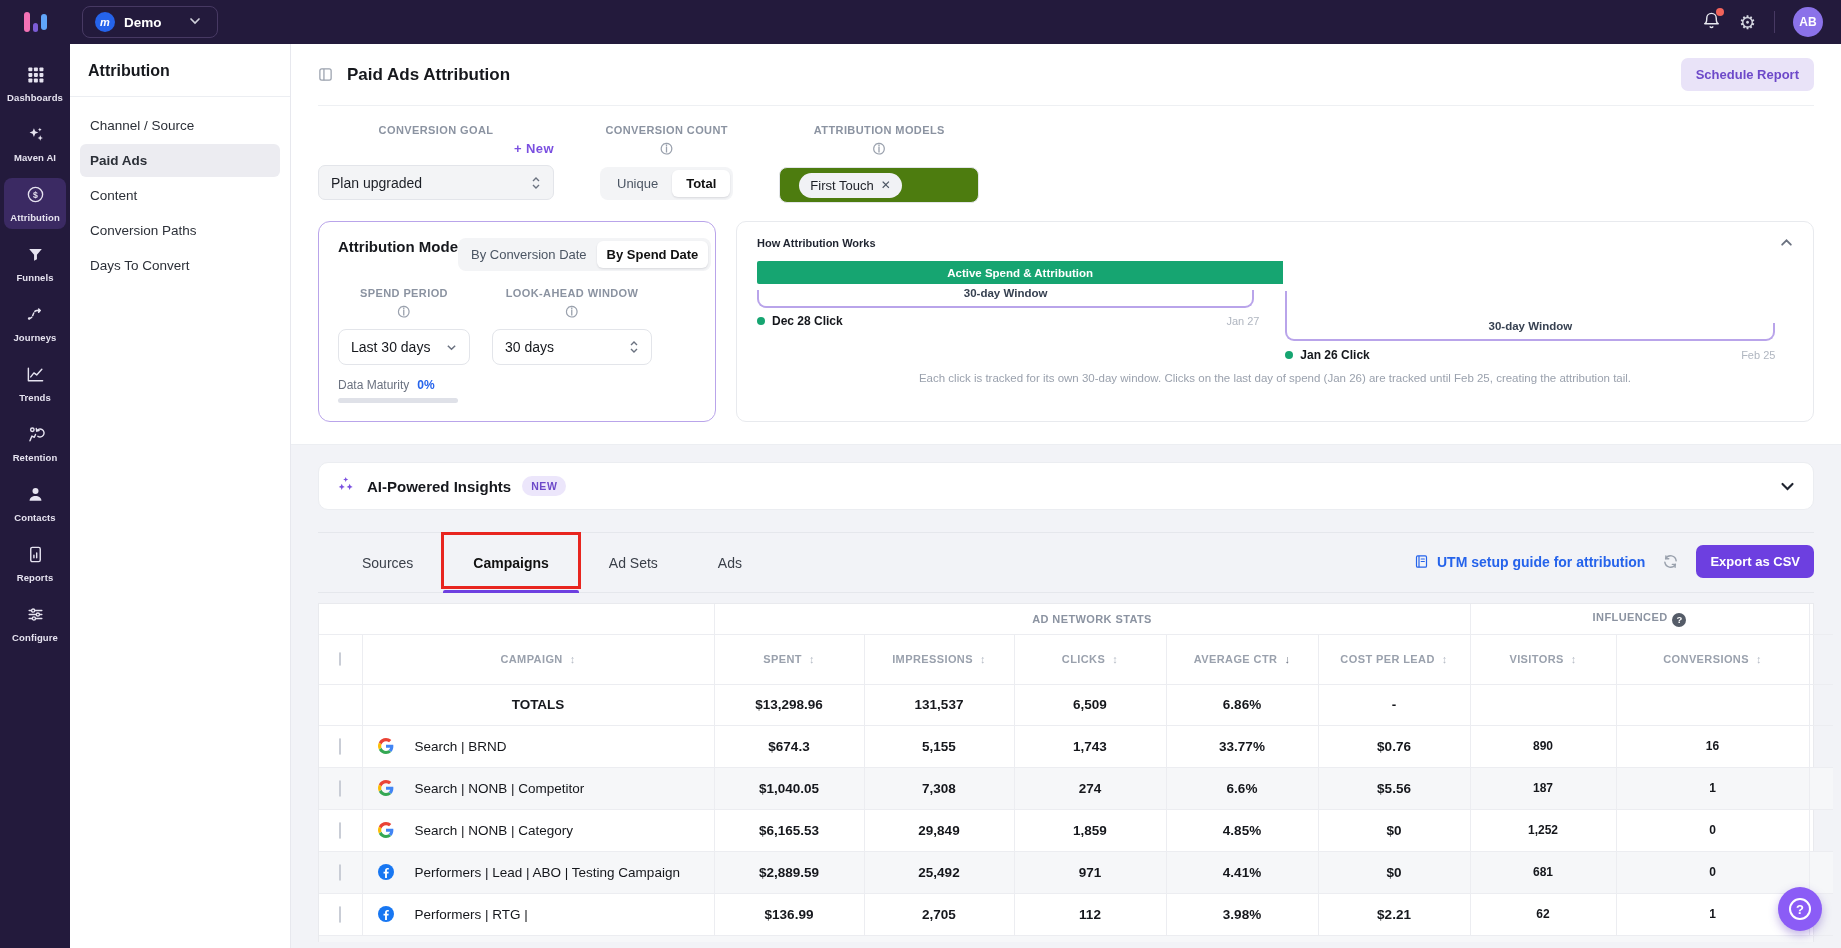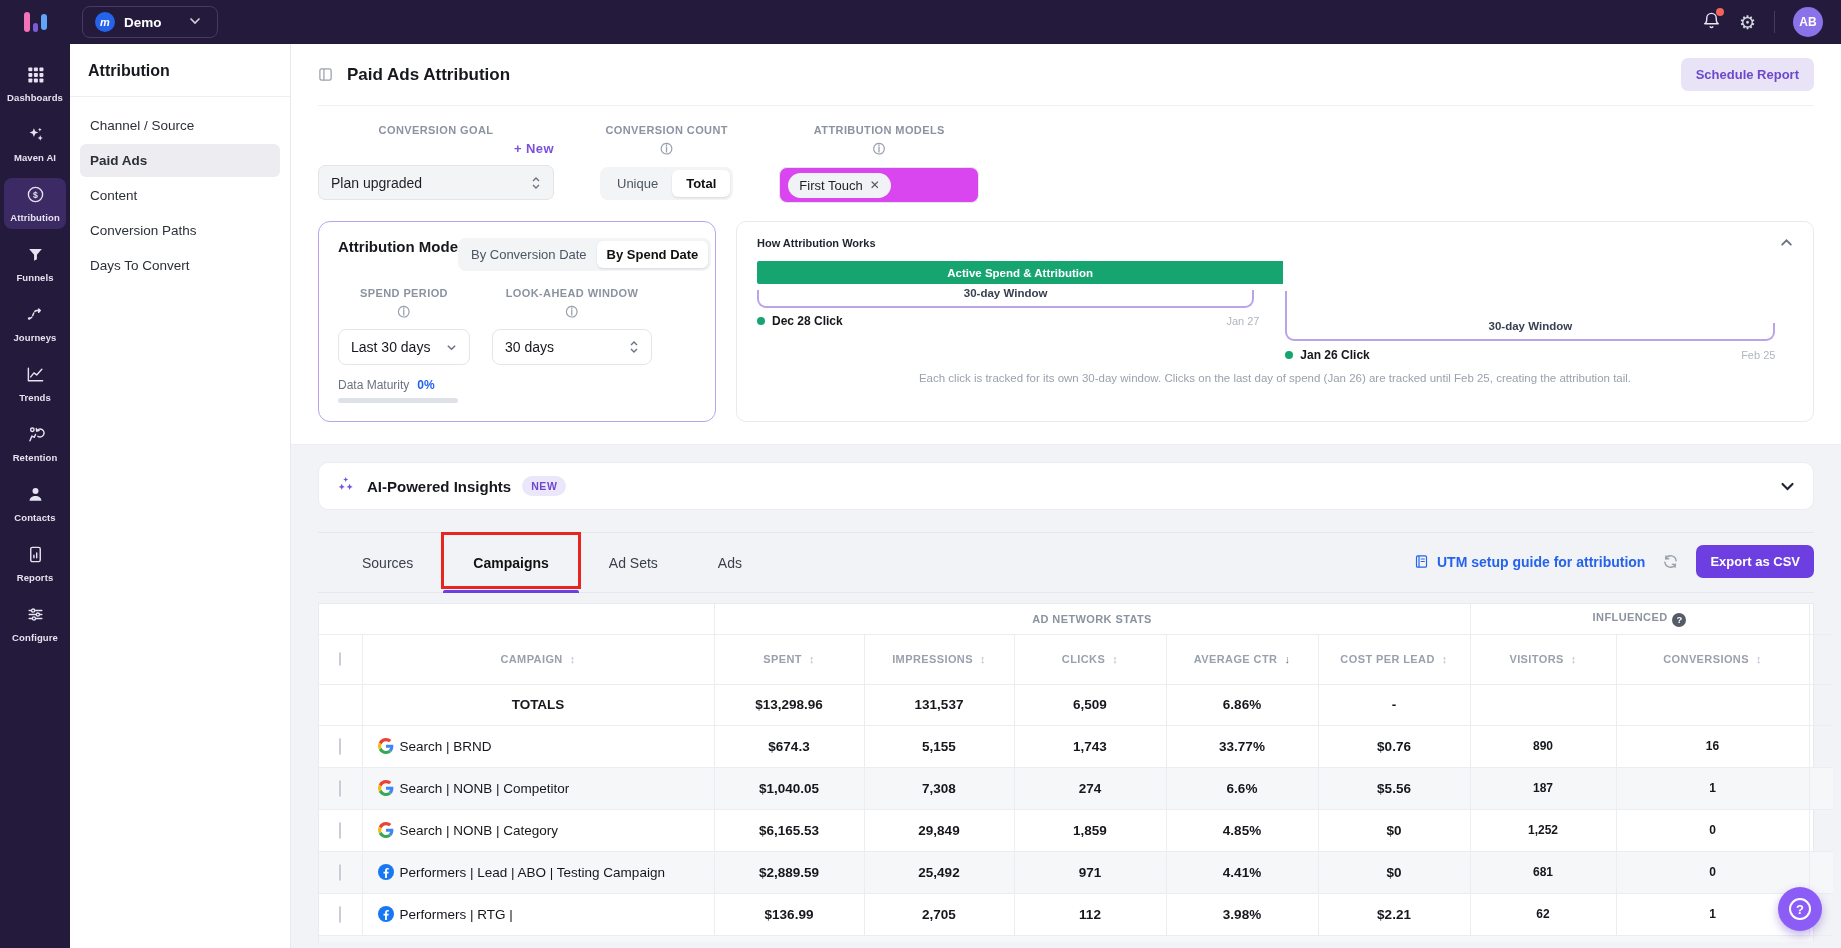--- a/index.html
+++ b/index.html
@@ -48,21 +48,21 @@
   .filters { display:flex; margin-top:18px; gap:46px; }
   .fld-label { font-size:11px; font-weight:700; letter-spacing:.4px; color:#8b93a1; display:flex; align-items:center; gap:5px;flex-direction:column; }
   .link-new { color:#7a4fe0; font-size:13px; font-weight:700; cursor:pointer; }
   .info-i { color:#9aa1ad; font-size:12px; }
   .select { margin-top:9px; height:35px; border:1px solid #e3e5ea; border-radius:7px; display:flex; align-items:center; padding:0 12px; font-size:14px; color:#1c1f26; cursor:pointer; }
   .select.gray { background:#f3f4f6; width:236px; }
   .updown { margin-left:auto; color:#6b7280; display:flex; }
   .seg { margin-top:9px; background:#f3f4f6; border-radius:8px; padding:3px; display:inline-flex; }
   .seg .opt { font-size:13px; color:#4b5563; padding:6px 14px; border-radius:6px; cursor:pointer; white-space:nowrap; }
   .seg .opt.sel { background:#fff; font-weight:700; color:#111; box-shadow:0 1px 2px rgba(20,20,40,.12); }
-  .chip-box { margin-top:9px; min-width:200px; height:36px; border:1px solid #e3e5ea; border-radius:8px; background:#d946ef; display:flex; align-items:center; padding:0 8px; }
+  .chip-box { margin-top:9px; min-width:200px; height:36px; border:1px solid #e3e5ea; border-radius:8px; background:#4d7c0f; display:flex; align-items:center; padding:0 19px; }
   .chip { background:#f1f2f5; border-radius:15px; font-size:13px; color:#1c1f26; padding:5px 11px; display:flex; align-items:center; gap:7px; }
   .chip .x { color:#4b5563; font-size:12px; cursor:pointer; }
 
   .mode-row { display:flex; gap:20px; margin-top:18px; }
   .mode-card { width:398px; border:1.5px solid #b9a4ea; border-radius:12px; padding:16px 19px 18px; background:#fff; }
   .mode-head { display:flex; align-items:flex-start; gap:0; }
   .mode-title { font-size:15px; font-weight:700; white-space:nowrap; }
   .mode-grid { display:flex; gap:22px; margin-top:16px; }
   .sel-sm { margin-top:8px; height:36px; border:1px solid #e3e5ea; border-radius:8px; background:#fff; display:flex; align-items:center; padding:0 12px; font-size:14px; cursor:pointer; }
   .maturity { margin-top:13px; font-size:12px; color:#6b7280; display:flex; gap:8px; }
@@ -119,21 +119,21 @@
   .grp-row th { height:30px; font-size:11px; font-weight:700; letter-spacing:.4px; color:#8b93a1; text-align:center; }
   .grp-row .nob { border-right:1px solid #ecedf1; }
   .q-badge { display:inline-flex; width:14px; height:14px; border-radius:50%; background:#555c68; color:#fff; font-size:9.5px; font-weight:700; align-items:center; justify-content:center; vertical-align:-2px; margin-left:5px; }
   .hd-row th { height:50px; font-size:11px; font-weight:700; letter-spacing:.4px; color:#9aa1ad; text-align:center; }
   .sort { color:#b6bcc6; font-size:11px; font-weight:400; margin-left:7px; }
   .sort.desc { color:#6b7280; }
   .totals-row td { height:41px; text-align:center; font-size:13.5px; font-weight:700; }
   .data-row td { height:42px; text-align:center; font-size:13.5px; font-weight:700; color:#15171c; }
   .data-row.striped td { background:#f6f7f9; }
   .name-cell { text-align:left !important; font-weight:400 !important; padding-left:15px; }
-  .name-inner { display:flex; align-items:center; gap:6px; font-size:13.5px; color:#15171c; }
+  .name-inner { display:flex; align-items:center; gap:21px; font-size:13.5px; color:#15171c; }
   .chk { width:16px; height:16px; border:1.5px solid #c9cdd6; border-radius:4px; background:#fff; margin:0 auto; cursor:pointer; }
   .small-num td.sm { font-size:12px; }
   .net-icon { width:16px; height:16px; flex:0 0 16px; }
   .tail-strip { margin:0 27px; height:6px; background:#f6f7f9; border-left:1px solid #e9eaee; border-right:1px solid #e9eaee; }
 
   
   .help-fab { position:absolute; right:19px; bottom:17px; width:44px; height:44px; border-radius:50%; background:#8b5cf6; box-shadow:0 4px 10px rgba(80,40,180,.35); display:flex; align-items:center; justify-content:center; cursor:pointer; z-index:40; }
   .help-q { width:22px; height:22px; border:2px solid #fff; border-radius:50%; color:#fff; font-size:13px; font-weight:700; display:flex; align-items:center; justify-content:center; }
 </style>
 </head>

